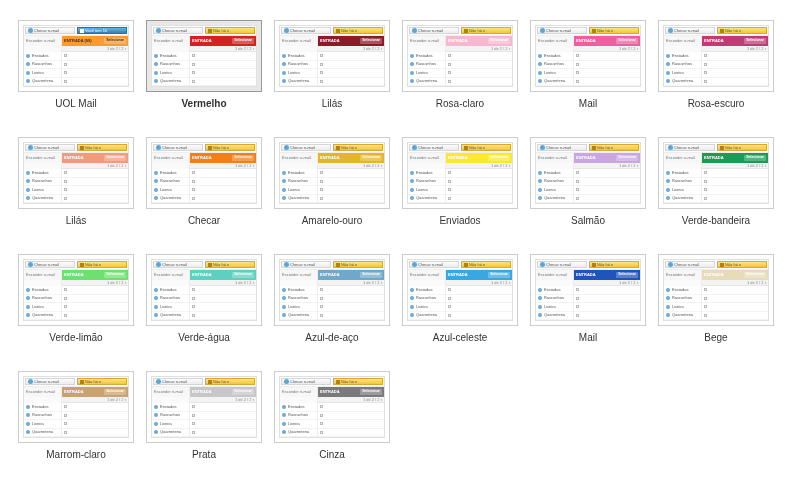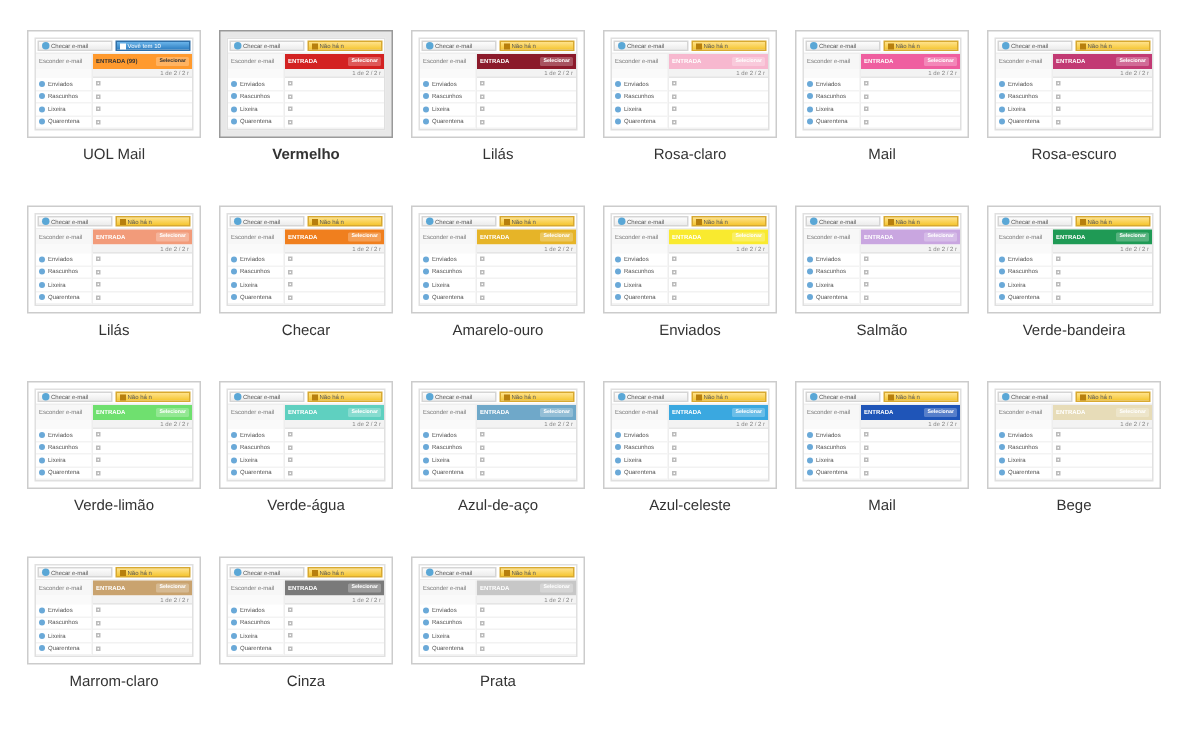--- a/index.html
+++ b/index.html
@@ -1388,20 +1388,84 @@
               <span class="ic"></span>
               <span>Checar e-mail</span>
             </div>
             <div class="btn-yellow">
               <span class="ic"></span>
               <span>Não há n</span>
             </div>
           </div>
           <div class="rowmid">
             <div class="side-note">Esconder e-mail</div>
+            <div class="entrada" style="background: rgb(199, 199, 199);">
+              <span>ENTRADA</span>
+              <span class="sel">Selecionar</span>
+            </div>
+          </div>
+          <div class="rowhdr">
+            <div class="l"></div>
+            <div class="r">
+              <span>1 de 2 / 2 r</span>
+            </div>
+          </div>
+          <div class="body">
+            <div class="sidebar">
+              <div class="srow">
+                <span class="dot"></span>
+                <span>Enviados</span>
+              </div>
+              <div class="srow">
+                <span class="dot"></span>
+                <span>Rascunhos</span>
+              </div>
+              <div class="srow">
+                <span class="dot"></span>
+                <span>Lixeira</span>
+              </div>
+              <div class="srow">
+                <span class="dot"></span>
+                <span>Quarentena</span>
+              </div>
+            </div>
+            <div class="content">
+              <div class="mrow">
+                <span class="cb"></span>
+              </div>
+              <div class="mrow">
+                <span class="cb"></span>
+              </div>
+              <div class="mrow">
+                <span class="cb"></span>
+              </div>
+              <div class="mrow">
+                <span class="cb"></span>
+              </div>
+            </div>
+          </div>
+        </div>
+      </div>
+      <div class="caption">Prata</div>
+    </div>
+    <div class="theme-item">
+      <div class="thumb-wrap">
+        <div class="thumb">
+          <div class="rowtop">
+            <div class="btn-check">
+              <span class="ic"></span>
+              <span>Checar e-mail</span>
+            </div>
+            <div class="btn-yellow">
+              <span class="ic"></span>
+              <span>Não há n</span>
+            </div>
+          </div>
+          <div class="rowmid">
+            <div class="side-note">Esconder e-mail</div>
             <div class="entrada" style="background: rgb(122, 122, 122);">
               <span>ENTRADA</span>
               <span class="sel">Selecionar</span>
             </div>
           </div>
           <div class="rowhdr">
             <div class="l"></div>
             <div class="r">
               <span>1 de 2 / 2 r</span>
             </div>
@@ -1436,78 +1500,14 @@
                 <span class="cb"></span>
               </div>
               <div class="mrow">
                 <span class="cb"></span>
               </div>
             </div>
           </div>
         </div>
       </div>
       <div class="caption">Cinza</div>
-    </div>
-    <div class="theme-item">
-      <div class="thumb-wrap">
-        <div class="thumb">
-          <div class="rowtop">
-            <div class="btn-check">
-              <span class="ic"></span>
-              <span>Checar e-mail</span>
-            </div>
-            <div class="btn-yellow">
-              <span class="ic"></span>
-              <span>Não há n</span>
-            </div>
-          </div>
-          <div class="rowmid">
-            <div class="side-note">Esconder e-mail</div>
-            <div class="entrada" style="background: rgb(199, 199, 199);">
-              <span>ENTRADA</span>
-              <span class="sel">Selecionar</span>
-            </div>
-          </div>
-          <div class="rowhdr">
-            <div class="l"></div>
-            <div class="r">
-              <span>1 de 2 / 2 r</span>
-            </div>
-          </div>
-          <div class="body">
-            <div class="sidebar">
-              <div class="srow">
-                <span class="dot"></span>
-                <span>Enviados</span>
-              </div>
-              <div class="srow">
-                <span class="dot"></span>
-                <span>Rascunhos</span>
-              </div>
-              <div class="srow">
-                <span class="dot"></span>
-                <span>Lixeira</span>
-              </div>
-              <div class="srow">
-                <span class="dot"></span>
-                <span>Quarentena</span>
-              </div>
-            </div>
-            <div class="content">
-              <div class="mrow">
-                <span class="cb"></span>
-              </div>
-              <div class="mrow">
-                <span class="cb"></span>
-              </div>
-              <div class="mrow">
-                <span class="cb"></span>
-              </div>
-              <div class="mrow">
-                <span class="cb"></span>
-              </div>
-            </div>
-          </div>
-        </div>
-      </div>
-      <div class="caption">Prata</div>
     </div>
   </div>
 
 </body></html>

